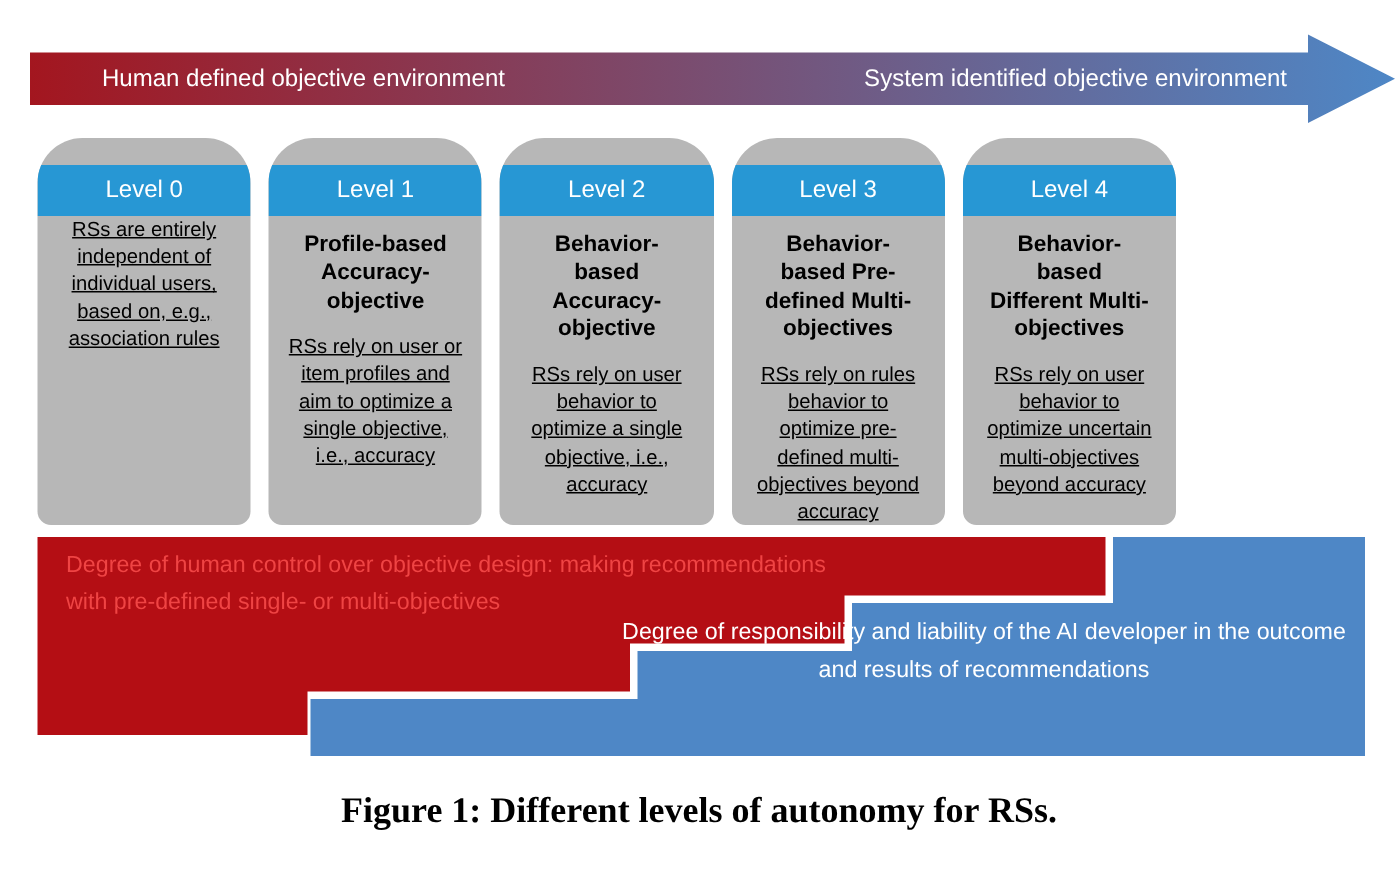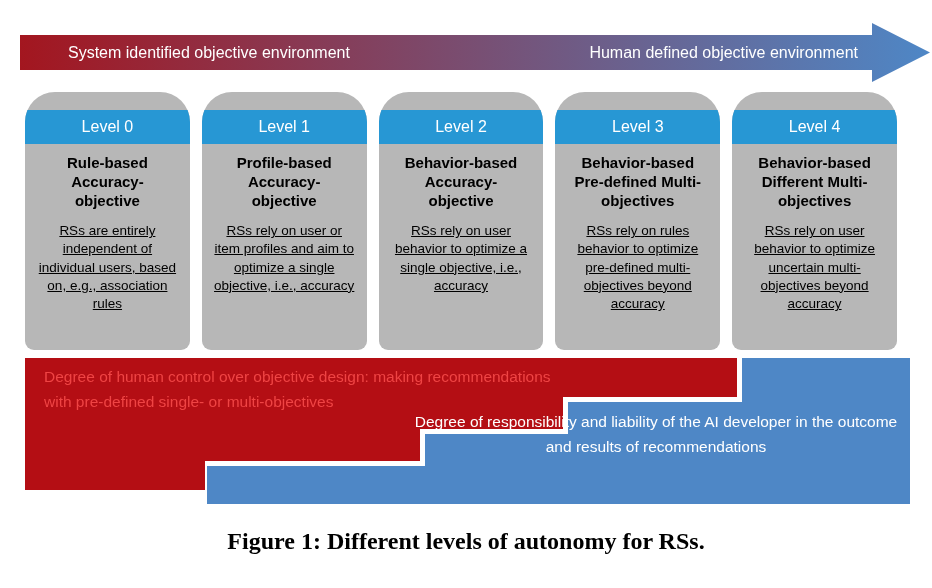--- a/index.html
+++ b/index.html
@@ -7,21 +7,21 @@
   body { font-family:"Liberation Sans","DejaVu Sans",sans-serif; }
   .figure { position:relative; width:932px; height:588px; background:#fff; overflow:hidden; }
 
   
   .arrow-svg { position:absolute; left:0; top:15px; }
   .arrow-labels { position:absolute; left:20px; top:35px; width:852px; height:35px;
     display:flex; align-items:center; justify-content:space-between;
     padding:0 14px 0 48px; color:#fff; font-size:16px; white-space:nowrap; }
 
   
-  .levels { position:absolute; left:25px; top:92px; width:872px; height:258px; display:flex; gap:12px; }
+  .levels { position:absolute; left:25px; top:92px; width:759px; height:258px; display:flex; gap:12px; }
   .level-card { flex:1; background:var(--card_gray,#b7b7b7); border-radius:30px 30px 9px 9px;
     overflow:hidden; display:flex; flex-direction:column; text-align:center; }
   .card-cap { height:18px; flex:0 0 auto; }
   .level-band { height:34px; flex:0 0 auto; background:var(--header_blue,#2797d4); color:#fff;
     font-size:16px; display:flex; align-items:center; justify-content:center; }
   .card-body { padding:0 12px; }
   .card-title { font-weight:bold; font-size:15px; line-height:1.25; margin:10px 6px 12px; color:#000; }
   .card-desc { font-size:13.5px; line-height:1.35; color:#000;text-decoration:underline; }
 
   
@@ -44,31 +44,30 @@
   <svg class="arrow-svg" width="932" height="75" viewBox="0 0 932 75">
     <defs>
       <linearGradient id="arrowGrad" x1="0" y1="0" x2="1" y2="0">
         <stop offset="0" stop-color="#a3161f"></stop>
         <stop offset="1" stop-color="#4e87c6"></stop>
       </linearGradient>
     </defs>
     <polygon points="20,20 872,20 872,8 930,37.5 872,67 872,55 20,55" fill="url(#arrowGrad)"></polygon>
   </svg>
   <div class="arrow-labels">
+    <span>Human defined objective environment</span>
     <span>System identified objective environment</span>
-    <span>Human defined objective environment</span>
   </div>
 
   <div class="levels">
 
     <div class="level-card">
       <div class="card-cap"></div>
       <div class="level-band">Level 0</div>
       <div class="card-body">
-        <div class="card-title">Rule-based Accuracy-objective</div>
         <div class="card-desc">RSs are entirely independent of individual users, based on, e.g., association rules</div>
       </div>
     </div>
 
     <div class="level-card">
       <div class="card-cap"></div>
       <div class="level-band">Level 1</div>
       <div class="card-body">
         <div class="card-title">Profile-based Accuracy-objective</div>
         <div class="card-desc">RSs rely on user or item profiles and aim to optimize a single objective, i.e., accuracy</div>

